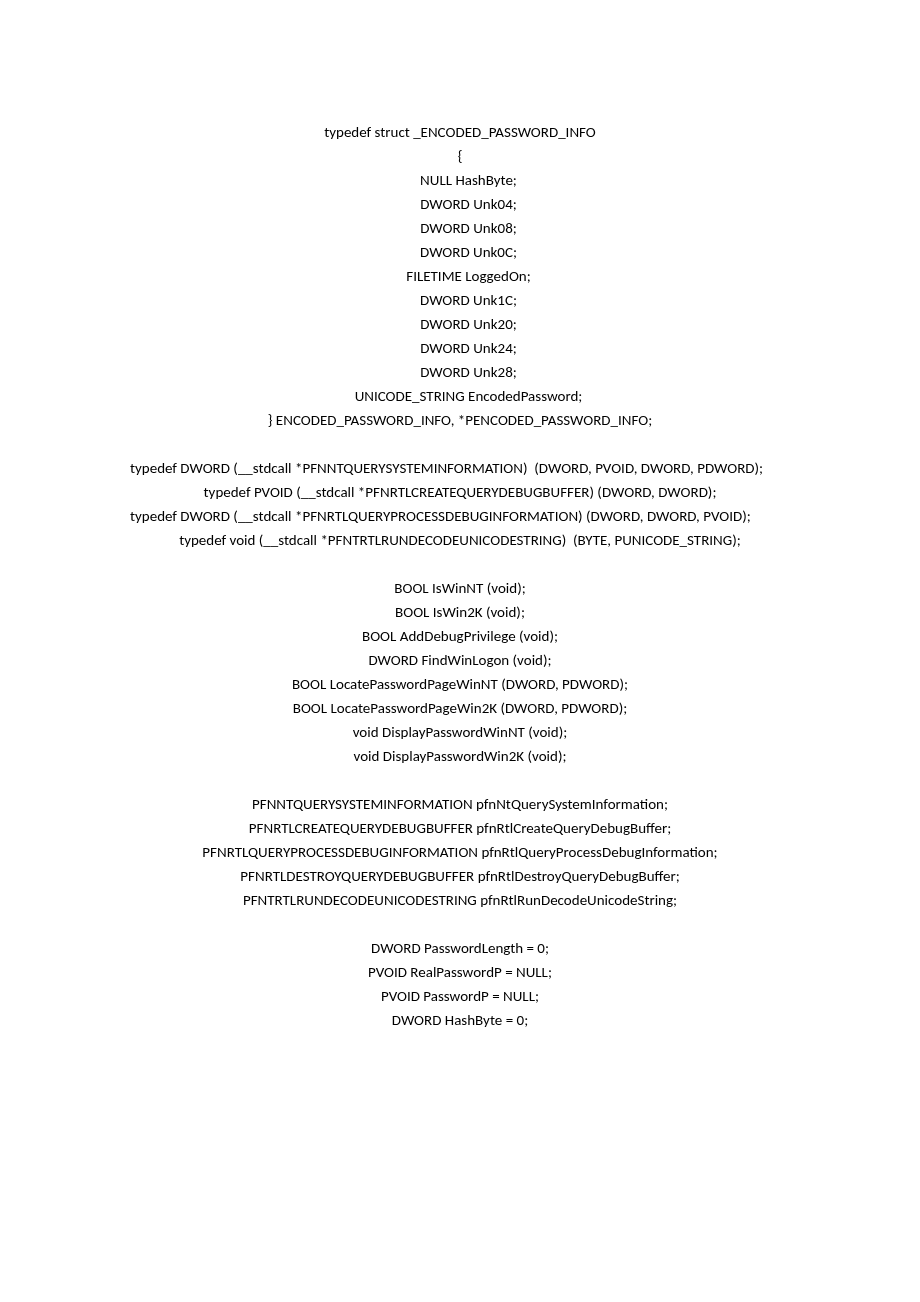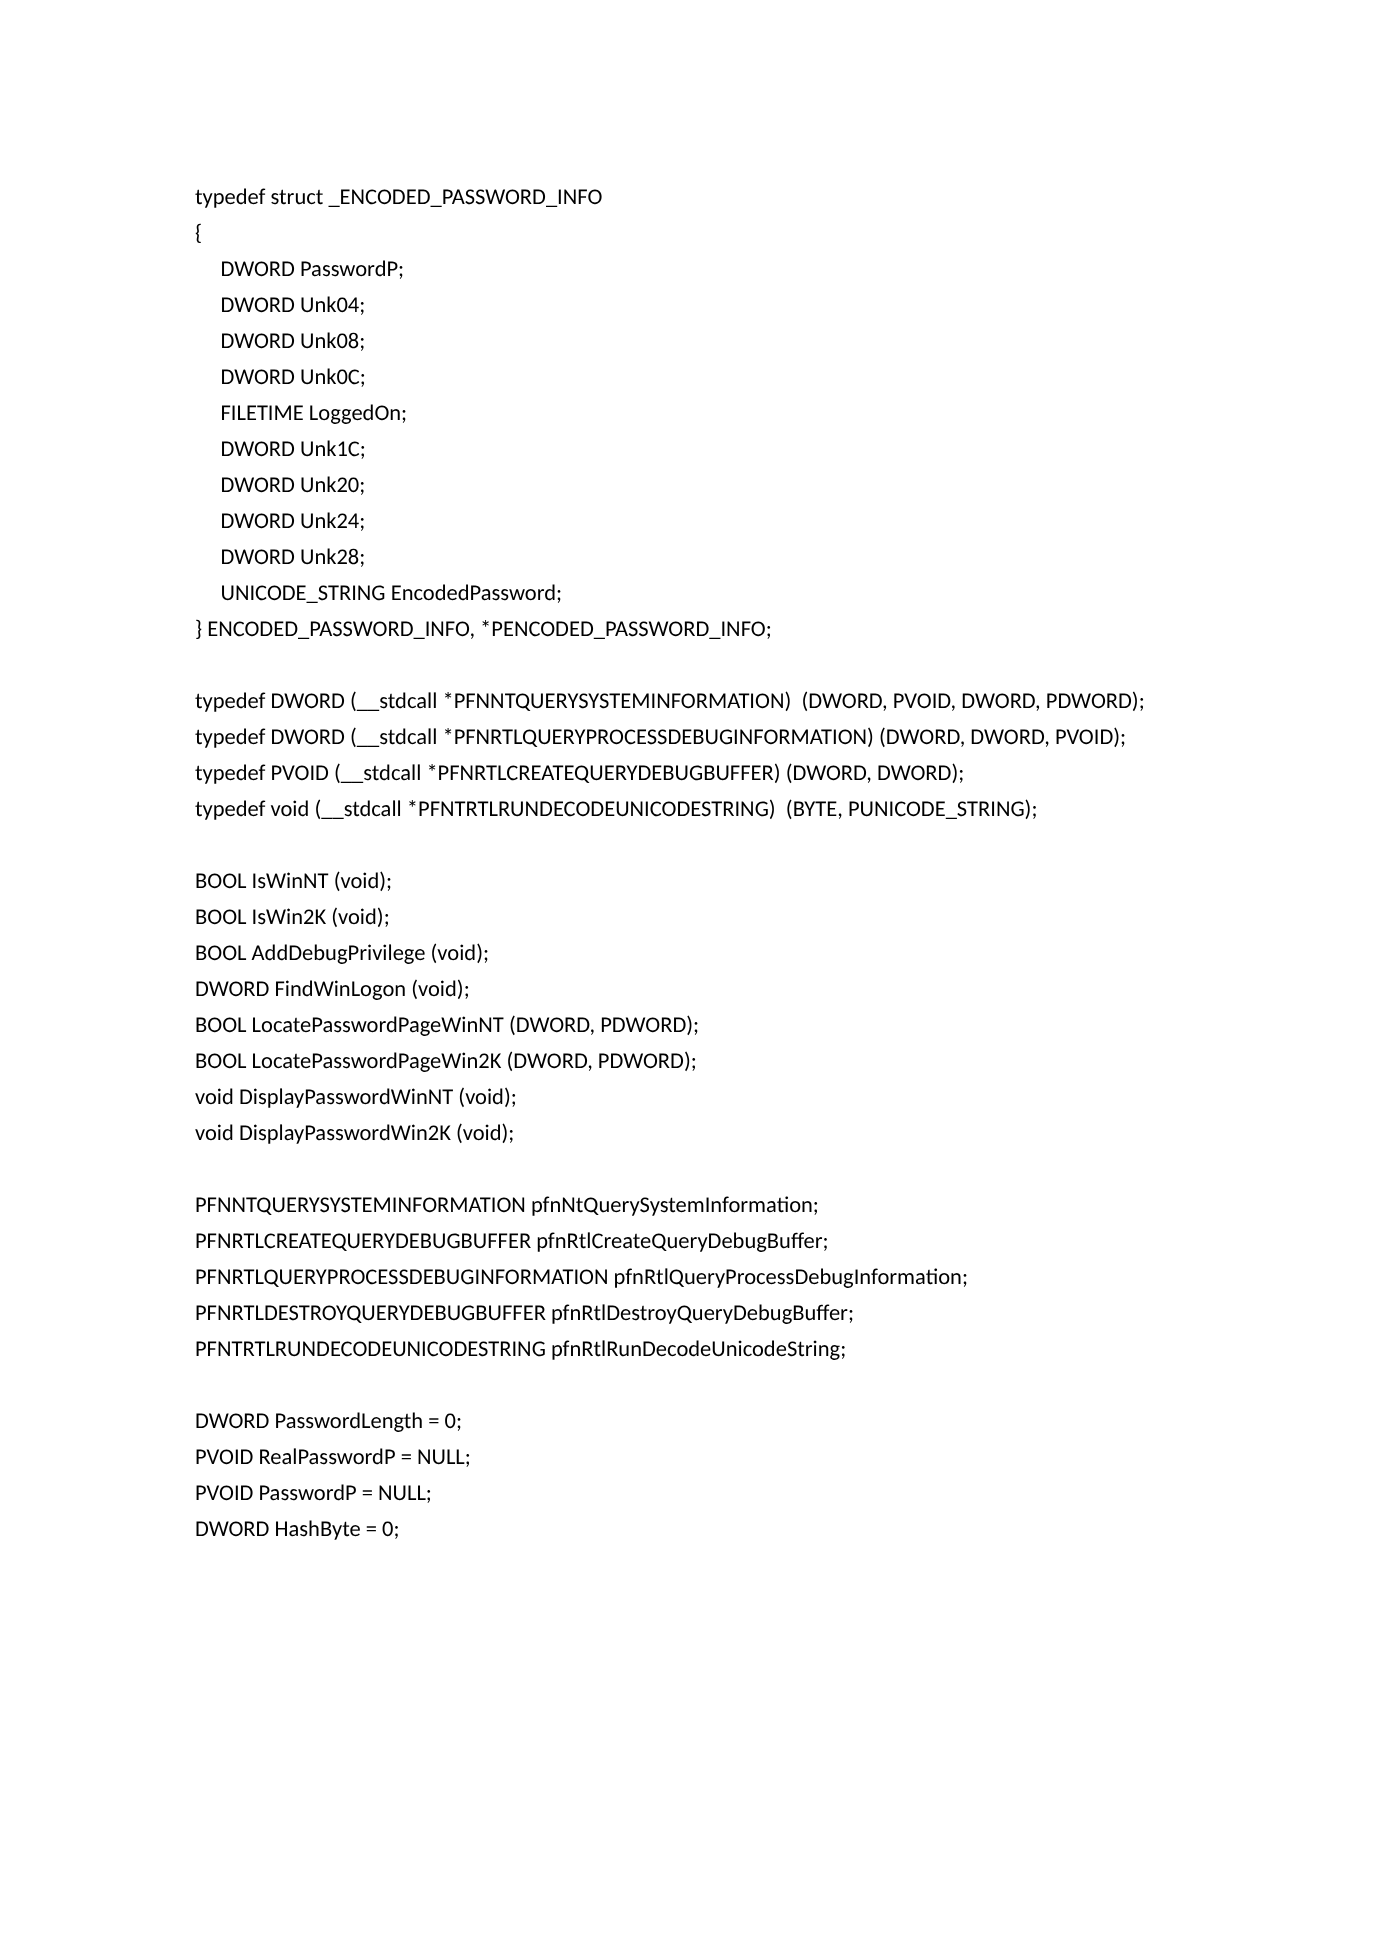--- a/index.html
+++ b/index.html
@@ -13,51 +13,51 @@
     height: 1302px;
     box-sizing: border-box;
   }
   .page {
     padding: 120px 130px 60px 130px;
     line-height: 1.6;
   }
   .code-line {
     white-space: pre-wrap;
     word-wrap: break-word;
-    text-align: left;
+    text-align: center;
   }
   .justify {
     text-align: justify;
     text-align-last: left;
   }
   .blank {
     height: 1.6em;
   }
 </style>
 </head>
 <body>
 
 <div class="page" id="page">
     <div class="code-line">typedef struct _ENCODED_PASSWORD_INFO</div>
     <div class="code-line">{</div>
-    <div class="code-line">     DWORD PasswordP;</div>
+    <div class="code-line">     NULL HashByte;</div>
     <div class="code-line">     DWORD Unk04;</div>
     <div class="code-line">     DWORD Unk08;</div>
     <div class="code-line">     DWORD Unk0C;</div>
     <div class="code-line">     FILETIME LoggedOn;</div>
     <div class="code-line">     DWORD Unk1C;</div>
     <div class="code-line">     DWORD Unk20;</div>
     <div class="code-line">     DWORD Unk24;</div>
     <div class="code-line">     DWORD Unk28;</div>
     <div class="code-line">     UNICODE_STRING EncodedPassword;</div>
     <div class="code-line">} ENCODED_PASSWORD_INFO, *PENCODED_PASSWORD_INFO;</div>
     <div class="blank"></div>
     <div class="code-line justify">typedef DWORD (__stdcall *PFNNTQUERYSYSTEMINFORMATION)  (DWORD, PVOID, DWORD, PDWORD);</div>
+    <div class="code-line">typedef PVOID (__stdcall *PFNRTLCREATEQUERYDEBUGBUFFER) (DWORD, DWORD);</div>
     <div class="code-line justify">typedef DWORD (__stdcall *PFNRTLQUERYPROCESSDEBUGINFORMATION) (DWORD, DWORD, PVOID);</div>
-    <div class="code-line">typedef PVOID (__stdcall *PFNRTLCREATEQUERYDEBUGBUFFER) (DWORD, DWORD);</div>
     <div class="code-line">typedef void (__stdcall *PFNTRTLRUNDECODEUNICODESTRING)  (BYTE, PUNICODE_STRING);</div>
     <div class="blank"></div>
     <div class="code-line">BOOL IsWinNT (void);</div>
     <div class="code-line">BOOL IsWin2K (void);</div>
     <div class="code-line">BOOL AddDebugPrivilege (void);</div>
     <div class="code-line">DWORD FindWinLogon (void);</div>
     <div class="code-line">BOOL LocatePasswordPageWinNT (DWORD, PDWORD);</div>
     <div class="code-line">BOOL LocatePasswordPageWin2K (DWORD, PDWORD);</div>
     <div class="code-line">void DisplayPasswordWinNT (void);</div>
     <div class="code-line">void DisplayPasswordWin2K (void);</div>

